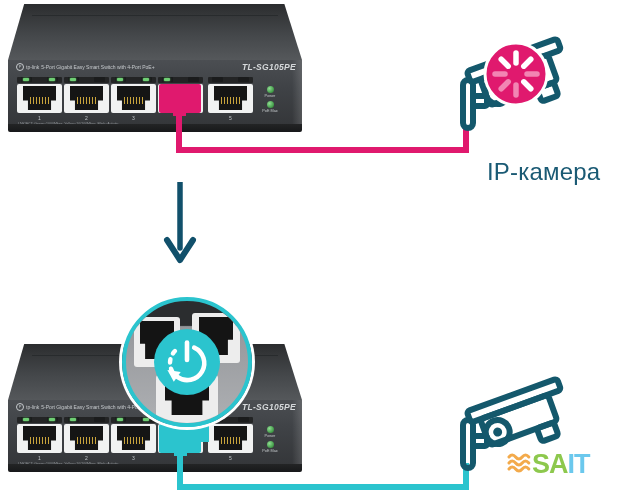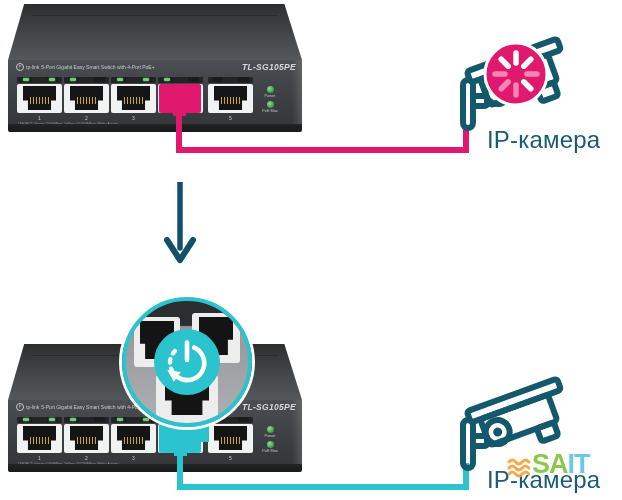--- a/index.html
+++ b/index.html
@@ -45,34 +45,34 @@
   .led-dot{width:7px;height:7px;margin:0 auto;border-radius:50%;
            background:radial-gradient(circle at 35% 35%,#8fdc92,#3f9a45 70%,#2d6e32);}
   .led-label{font-size:3.8px;color:#c3c7ca;margin:1px 0 3px 0;}
 
   
   .cable{position:absolute;}
   .pink{background:#E0196E;}
   .tealc{background:#2BC4CE;}
 
   
-  .cam-label{position:absolute;font-size:24px;color:#1A5A74;letter-spacing:.2px;}
+  .cam-label{position:absolute;font-size:24px;color:#1A5A74;letter-spacing:.2px;margin-top:32px;}
   .poe-title{position:absolute;left:206px;top:202px;font-size:25px;font-weight:bold;color:#11506B;letter-spacing:.2px;}
 
   
   .magnifier{position:absolute;left:122px;top:297px;width:130px;height:130px;border-radius:50%;
              border:4px solid #2BC4CE;box-shadow:0 0 0 3px #fff;overflow:hidden;box-sizing:border-box;
              background:linear-gradient(180deg,#2b2d2f 0%,#2b2d2f 20%,#95979b 21%,#aeb0b3 100%);z-index:3;}
   .mag-port{position:absolute;background:#ededed;border-radius:3px;}
   .mag-jack{position:absolute;left:50%;transform:translateX(-50%);top:4px;background:#141414;
             clip-path:polygon(0 0,100% 0,100% 60%,85% 60%,85% 100%,15% 100%,15% 60%,0 60%);}
   .mag-center{position:absolute;left:28px;top:28px;width:66px;height:66px;border-radius:50%;background:#2BC4CE;}
   .mag-stem{position:absolute;left:195px;top:420px;width:14px;height:22px;background:#2BC4CE;z-index:2;}
 
-  .wm{position:absolute;left:506px;top:449px;display:flex;align-items:flex-end;opacity:.92;z-index:4;}
+  .wm{position:absolute;left:506px;top:449px;display:flex;align-items:flex-start;opacity:.92;z-index:4;}
   .wm-sa{font-size:27px;font-weight:bold;color:#84C43E;letter-spacing:-1px;}
   .wm-it{font-size:27px;font-weight:bold;color:#5FC4EC;letter-spacing:-1px;}
 </style>
 </head>
 <body>
 
 <div class="canvas">
 
   <div class="switch" style="top:4px;">
     <div class="sw-top"></div>

